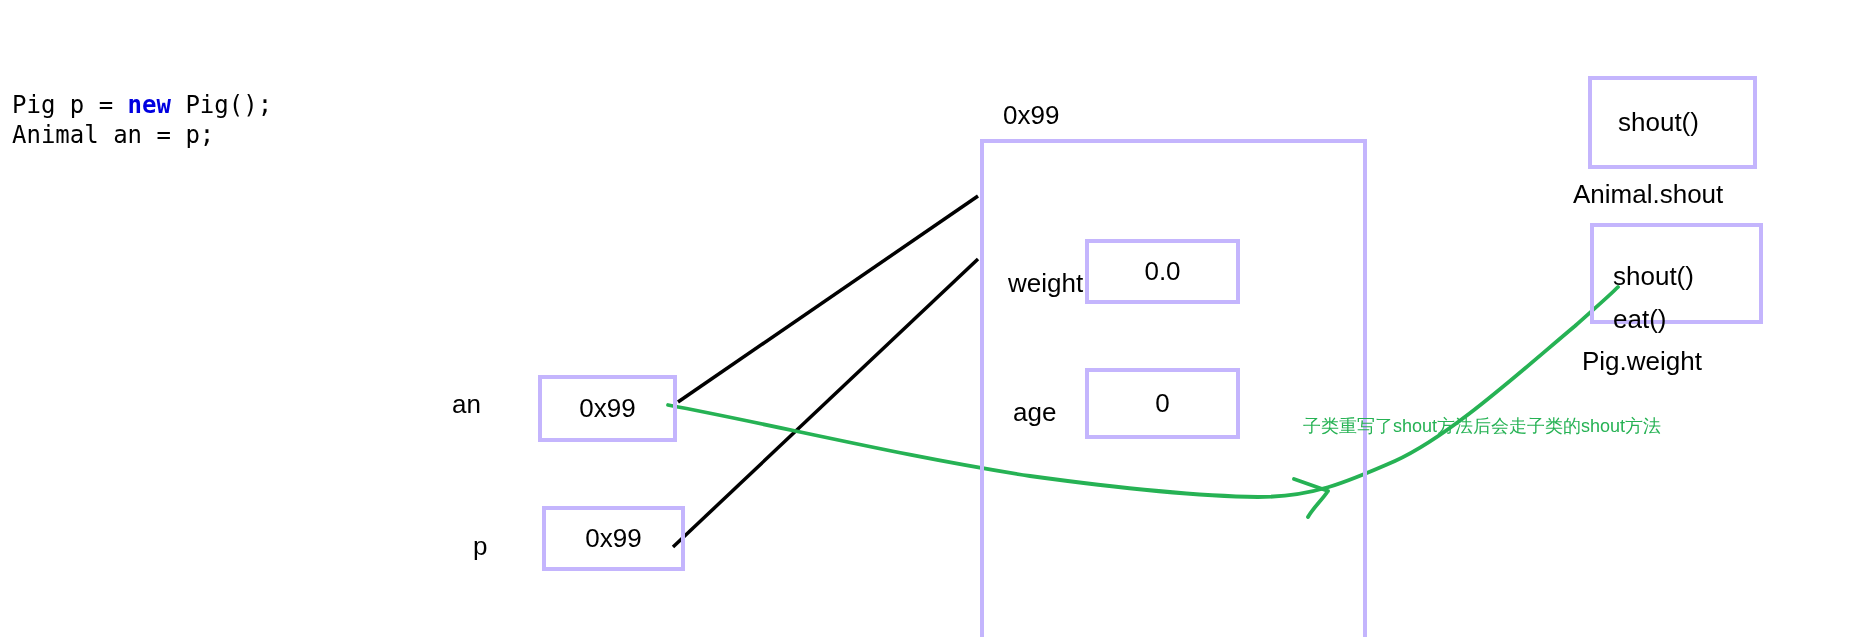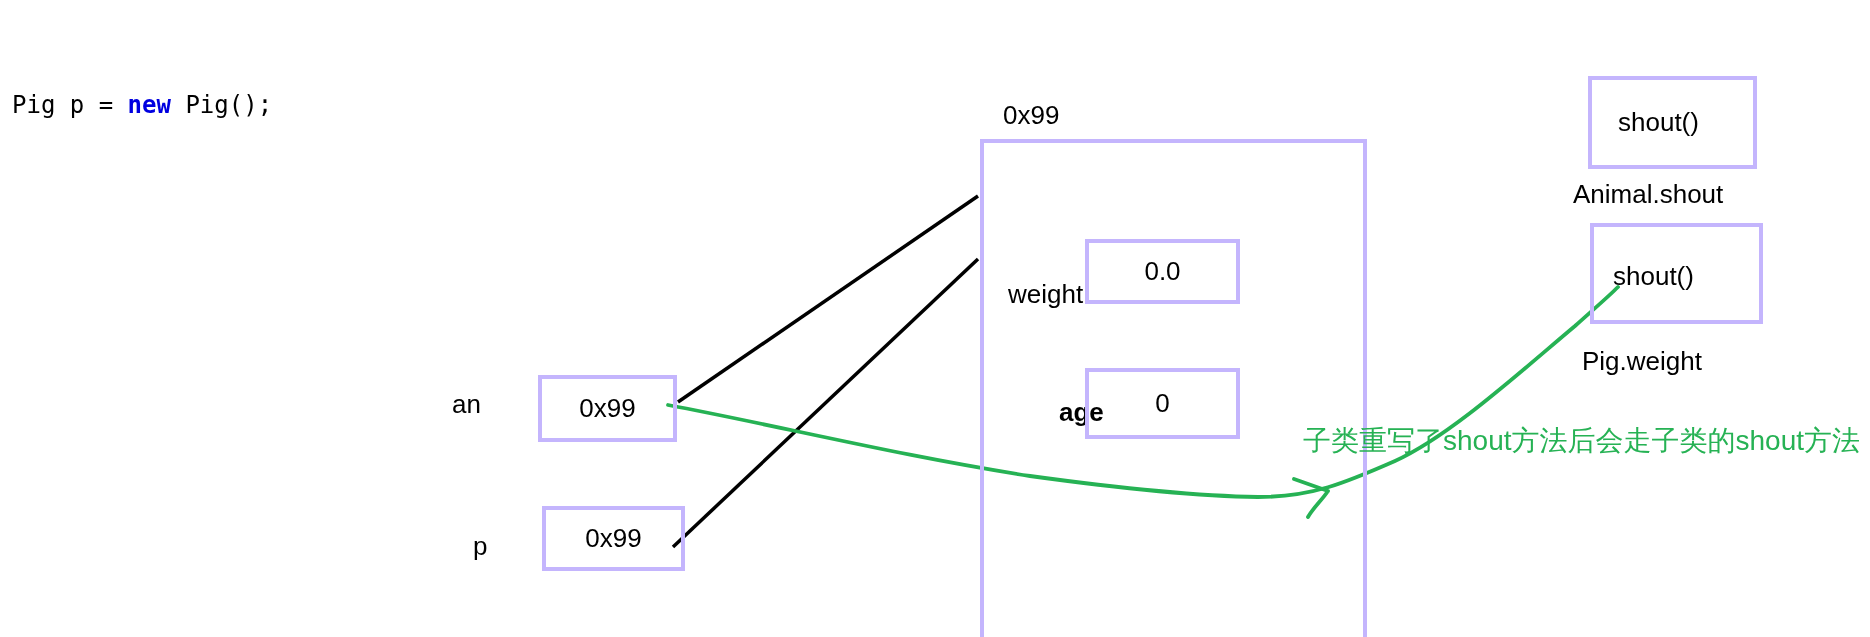--- a/index.html
+++ b/index.html
@@ -36,38 +36,38 @@
   .ref-box,.field-box{
     display:flex;align-items:center;justify-content:center;
     font-size:26px;
   }
   #an-box{left:538px;top:339px;width:139px;height:67px;}
   #p-box{left:542px;top:470px;width:143px;height:65px;}
   #an-label{left:452px;top:353px;}
   #p-label{left:473px;top:495px;}
   #object-box{left:980px;top:103px;width:387px;height:502px;}
   #object-address-label{left:1003px;top:64px;}
-  #weight-label{left:1008px;top:243px;}
+  #weight-label{left:1008px;top:232px;}
   #weight-box{left:1085px;top:203px;width:155px;height:65px;}
-  #age-label{left:1059px;top:361px;font-weight:bold;}
+  #age-label{left:1013px;top:361px;}
   #age-box{left:1085px;top:332px;width:155px;height:71px;}
   .class-box{font-size:26px;}
   #animal-class-box{
     left:1588px;top:40px;width:169px;height:93px;
     display:flex;align-items:center;padding-left:26px;
   }
   #pig-class-box{
     left:1590px;top:187px;width:173px;height:101px;
     padding:28px 0 0 19px;line-height:43px;
   }
   #animal-class-label{left:1573px;top:143px;}
   #pig-class-label{left:1582px;top:310px;}
   .annotation{
-    position:absolute;left:1303px;top:386px;
-    font-size:28px;color:#26b254;white-space:nowrap;
+    position:absolute;left:1303px;top:378px;
+    font-size:18px;color:#26b254;white-space:nowrap;
   }
 </style>
 </head>
 <body>
 
 <div id="canvas">
 
   <svg class="overlay" viewBox="0 0 1870 637">
     <line x1="678" y1="366" x2="978" y2="160" stroke-width="3.5" stroke="#000000"></line>
     <line x1="673" y1="511" x2="978" y2="223" stroke-width="3.5" stroke="#000000"></line>
@@ -75,20 +75,21 @@
              C 780 390 900 420 1030 440
              C 1110 451 1190 460 1258 461
              C 1312 461 1345 447 1395 425
              C 1450 400 1520 336 1575 290
              C 1595 272 1608 261 1618 251" fill="none" stroke-width="3.8" stroke-linecap="round" stroke="#26b254"></path>
     <path d="M 1294 443 L 1328 455 M 1328 455 C 1322 464 1313 472 1308 481" fill="none" stroke-width="3.8" stroke-linecap="round" stroke="#26b254"></path>
   </svg>
 
   <div class="code">
     <div class="code-line"><span>Pig p = </span><span class="kw">new</span><span> Pig();</span></div>
+    <div class="code-line">Animal an = p;</div>
   </div>
 
   <div class="lbl" id="an-label">an</div>
   <div class="box ref-box" id="an-box">
     <span>0x99</span>
   </div>
 
   <div class="lbl" id="p-label">p</div>
   <div class="box ref-box" id="p-box">
     <span>0x99</span>
@@ -107,18 +108,19 @@
     <span>0</span>
   </div>
 
   <div class="box class-box" id="animal-class-box">
     <span>shout()</span>
   </div>
   <div class="lbl" id="animal-class-label">Animal.shout</div>
 
   <div class="box class-box" id="pig-class-box">
     <div>shout()</div>
+    <div>eat()</div>
   </div>
   <div class="lbl" id="pig-class-label">Pig.weight</div>
 
   <div class="annotation">子类重写了shout方法后会走子类的shout方法</div>
 
 </div>
 
 </body></html>

